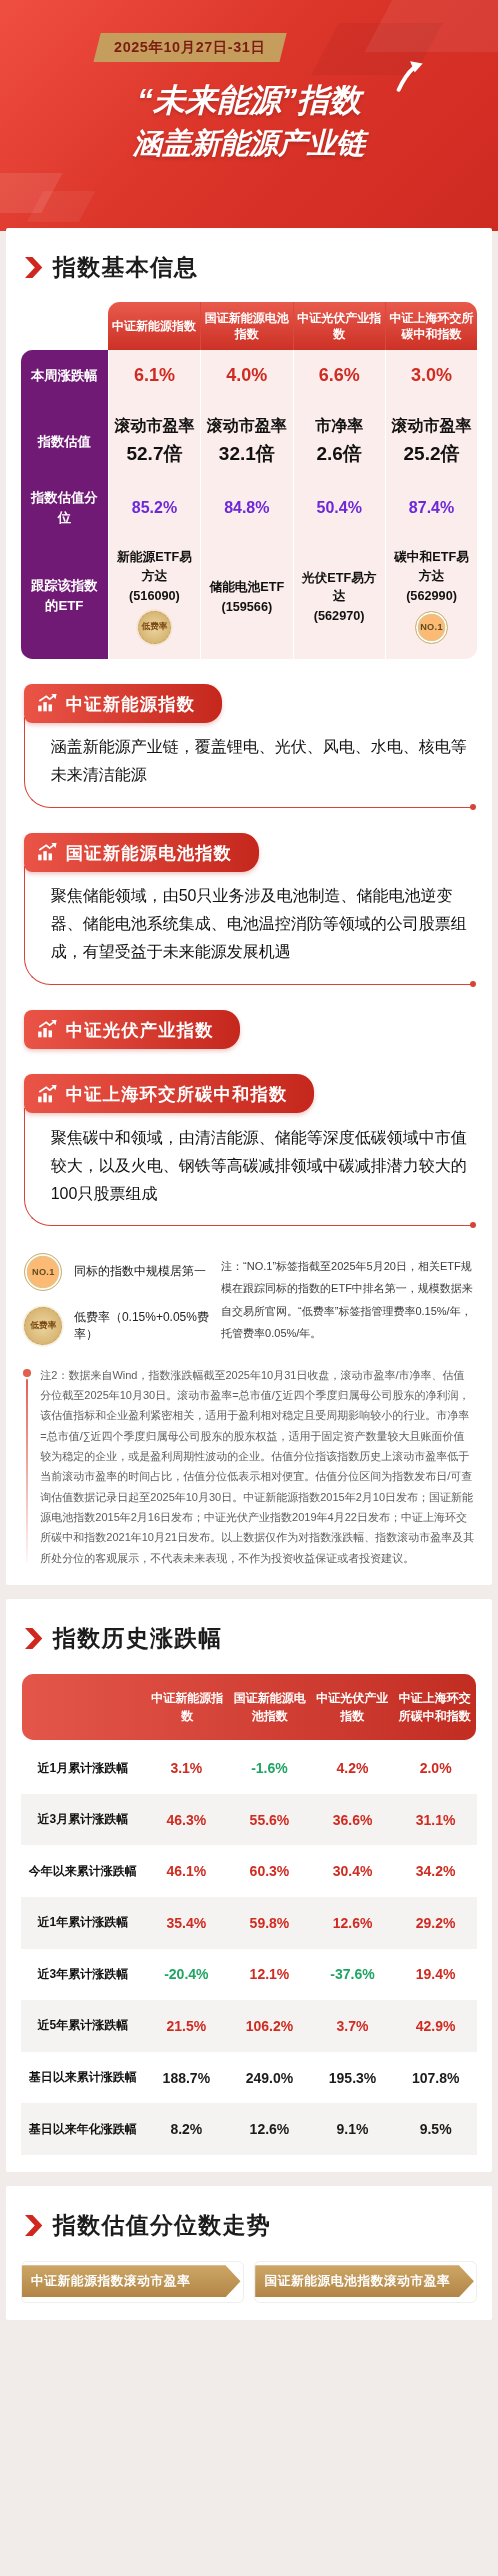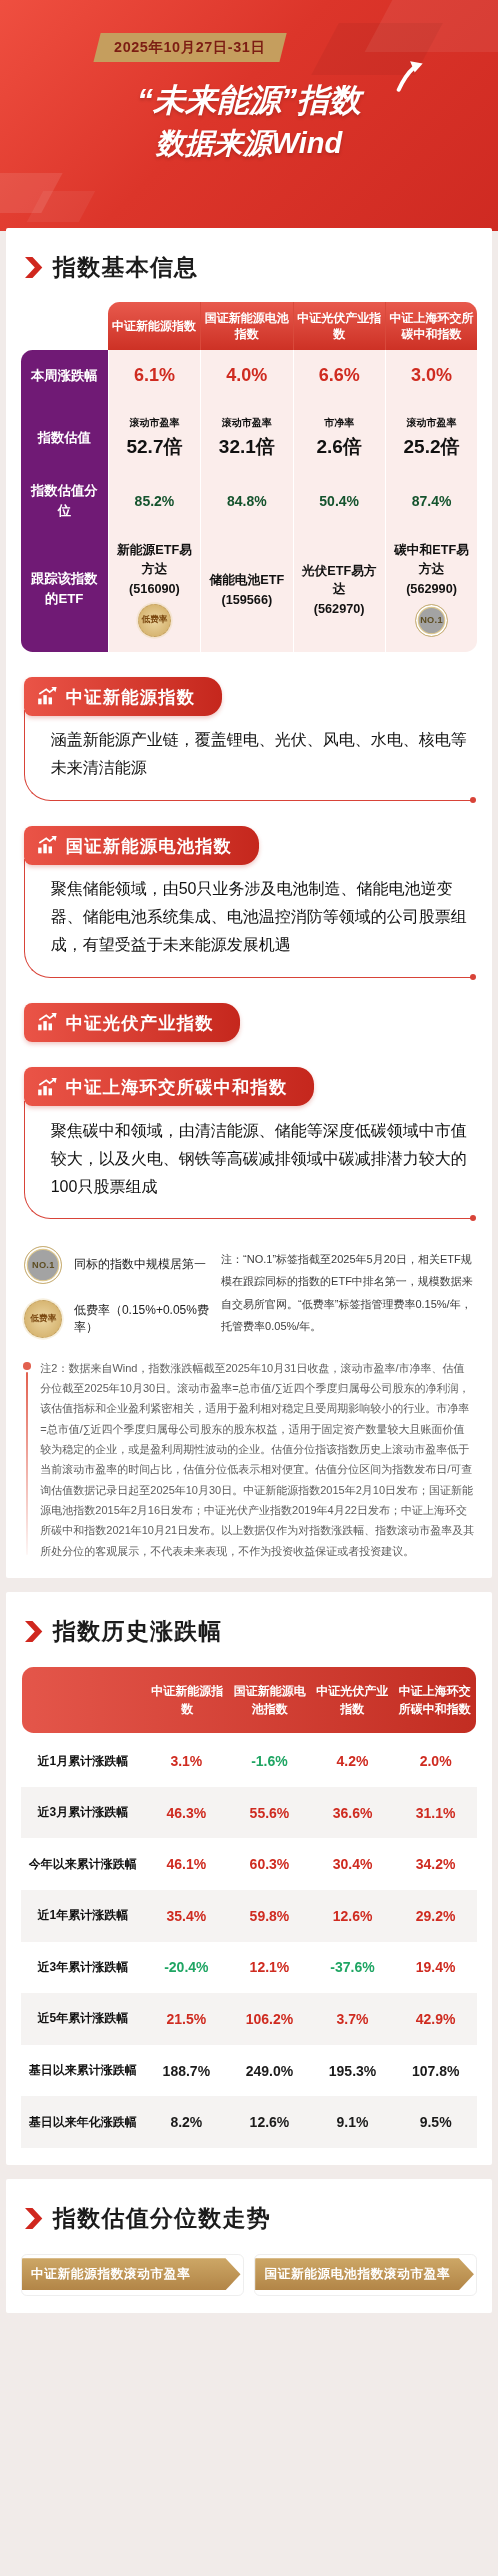--- a/index.html
+++ b/index.html
@@ -81,41 +81,41 @@
   .bt-label.r1{border-top-left-radius:11.6px;}
   .bt-label.r4{border-bottom-left-radius:11.6px;}
   .bt-cell{
     background:#fbedeb;
     display:flex;flex-direction:column;align-items:center;justify-content:center;
     text-align:center;padding:15px 3.5px;gap:3.5px;
     border-left:1.7px solid #fff;
   }
   .bt-cell.rowend4.c4{border-bottom-right-radius:11.6px;}
   .v-week{color:#cf2b20;font-size:18px;font-weight:bold;}
-  .v-metric{color:#111;font-size:10px;font-weight:bold;}
+  .v-metric{color:#111;font-size:16px;font-weight:bold;}
   .v-val{color:#111;font-size:19px;font-weight:bold;}
-  .v-pct{color:#14532d;font-size:14px;font-weight:bold;text-align:right;}
+  .v-pct{color:#6d28d9;font-size:16px;font-weight:bold;text-align:right;}
   .v-etf{color:#111;font-size:12.7px;font-weight:bold;line-height:1.45;}
   .v-code{color:#111;font-size:12.7px;font-weight:bold;}
   .seal{
     border-radius:50%;
     display:flex;align-items:center;justify-content:center;
     font-weight:bold;flex:0 0 auto;
   }
   .seal.lowfee{
     width:31px;height:31px;
     background:radial-gradient(#ecd6a2,#cfa960);
     border:1.7px dashed #b7945297;
     color:#7c4a12;font-size:8.7px;
     box-shadow:0 0 0 1.7px #e7d2a055;
     margin-top:4.6px;
   }
   .seal.no1{
     width:31px;height:31px;
-    background:#a3a3a3;
+    background:#fdba74;
     border:1.7px solid #cdb277;
     box-shadow:inset 0 0 0 1.7px #fff,inset 0 0 0 2.9px #dcc globalThis;
     box-shadow:inset 0 0 0 1.7px #fff,inset 0 0 0 2.9px #dcc78f;
     color:#5d4d22;font-size:9.2px;letter-spacing:0.3px;
     margin-top:4.6px;
   }
 
   
   .index-block{margin:25.4px 3.5px 0 3.5px;position:relative;}
   .index-pill{
@@ -198,21 +198,21 @@
 <div class="page">
 
   <div class="hero">
     <div class="deco d1"></div>
     <div class="deco d2"></div>
     <div class="deco d3"></div>
     <div class="deco d4"></div>
     <div class="date-badge"><span>2025年10月27日-31日</span></div>
     <div class="hero-title">
       <span class="line1">“未来能源”指数</span>
-      <span class="line2">数据来源Wind</span>
+      <span class="line2">涵盖新能源产业链</span>
       <svg class="up-arrow" width="30" height="32" viewBox="0 0 52 56">
         <path d="M8 52 Q20 26 34 14" stroke="#ffffff" stroke-width="7" fill="none" stroke-linecap="round"></path>
         <polygon points="28,2 50,6 36,22" fill="#ffffff"></polygon>
       </svg>
     </div>
   </div>
 
   <div class="card first">
     <div class="section-head">
       <svg class="chev" width="17.3" height="21" viewBox="0 0 30 36">

